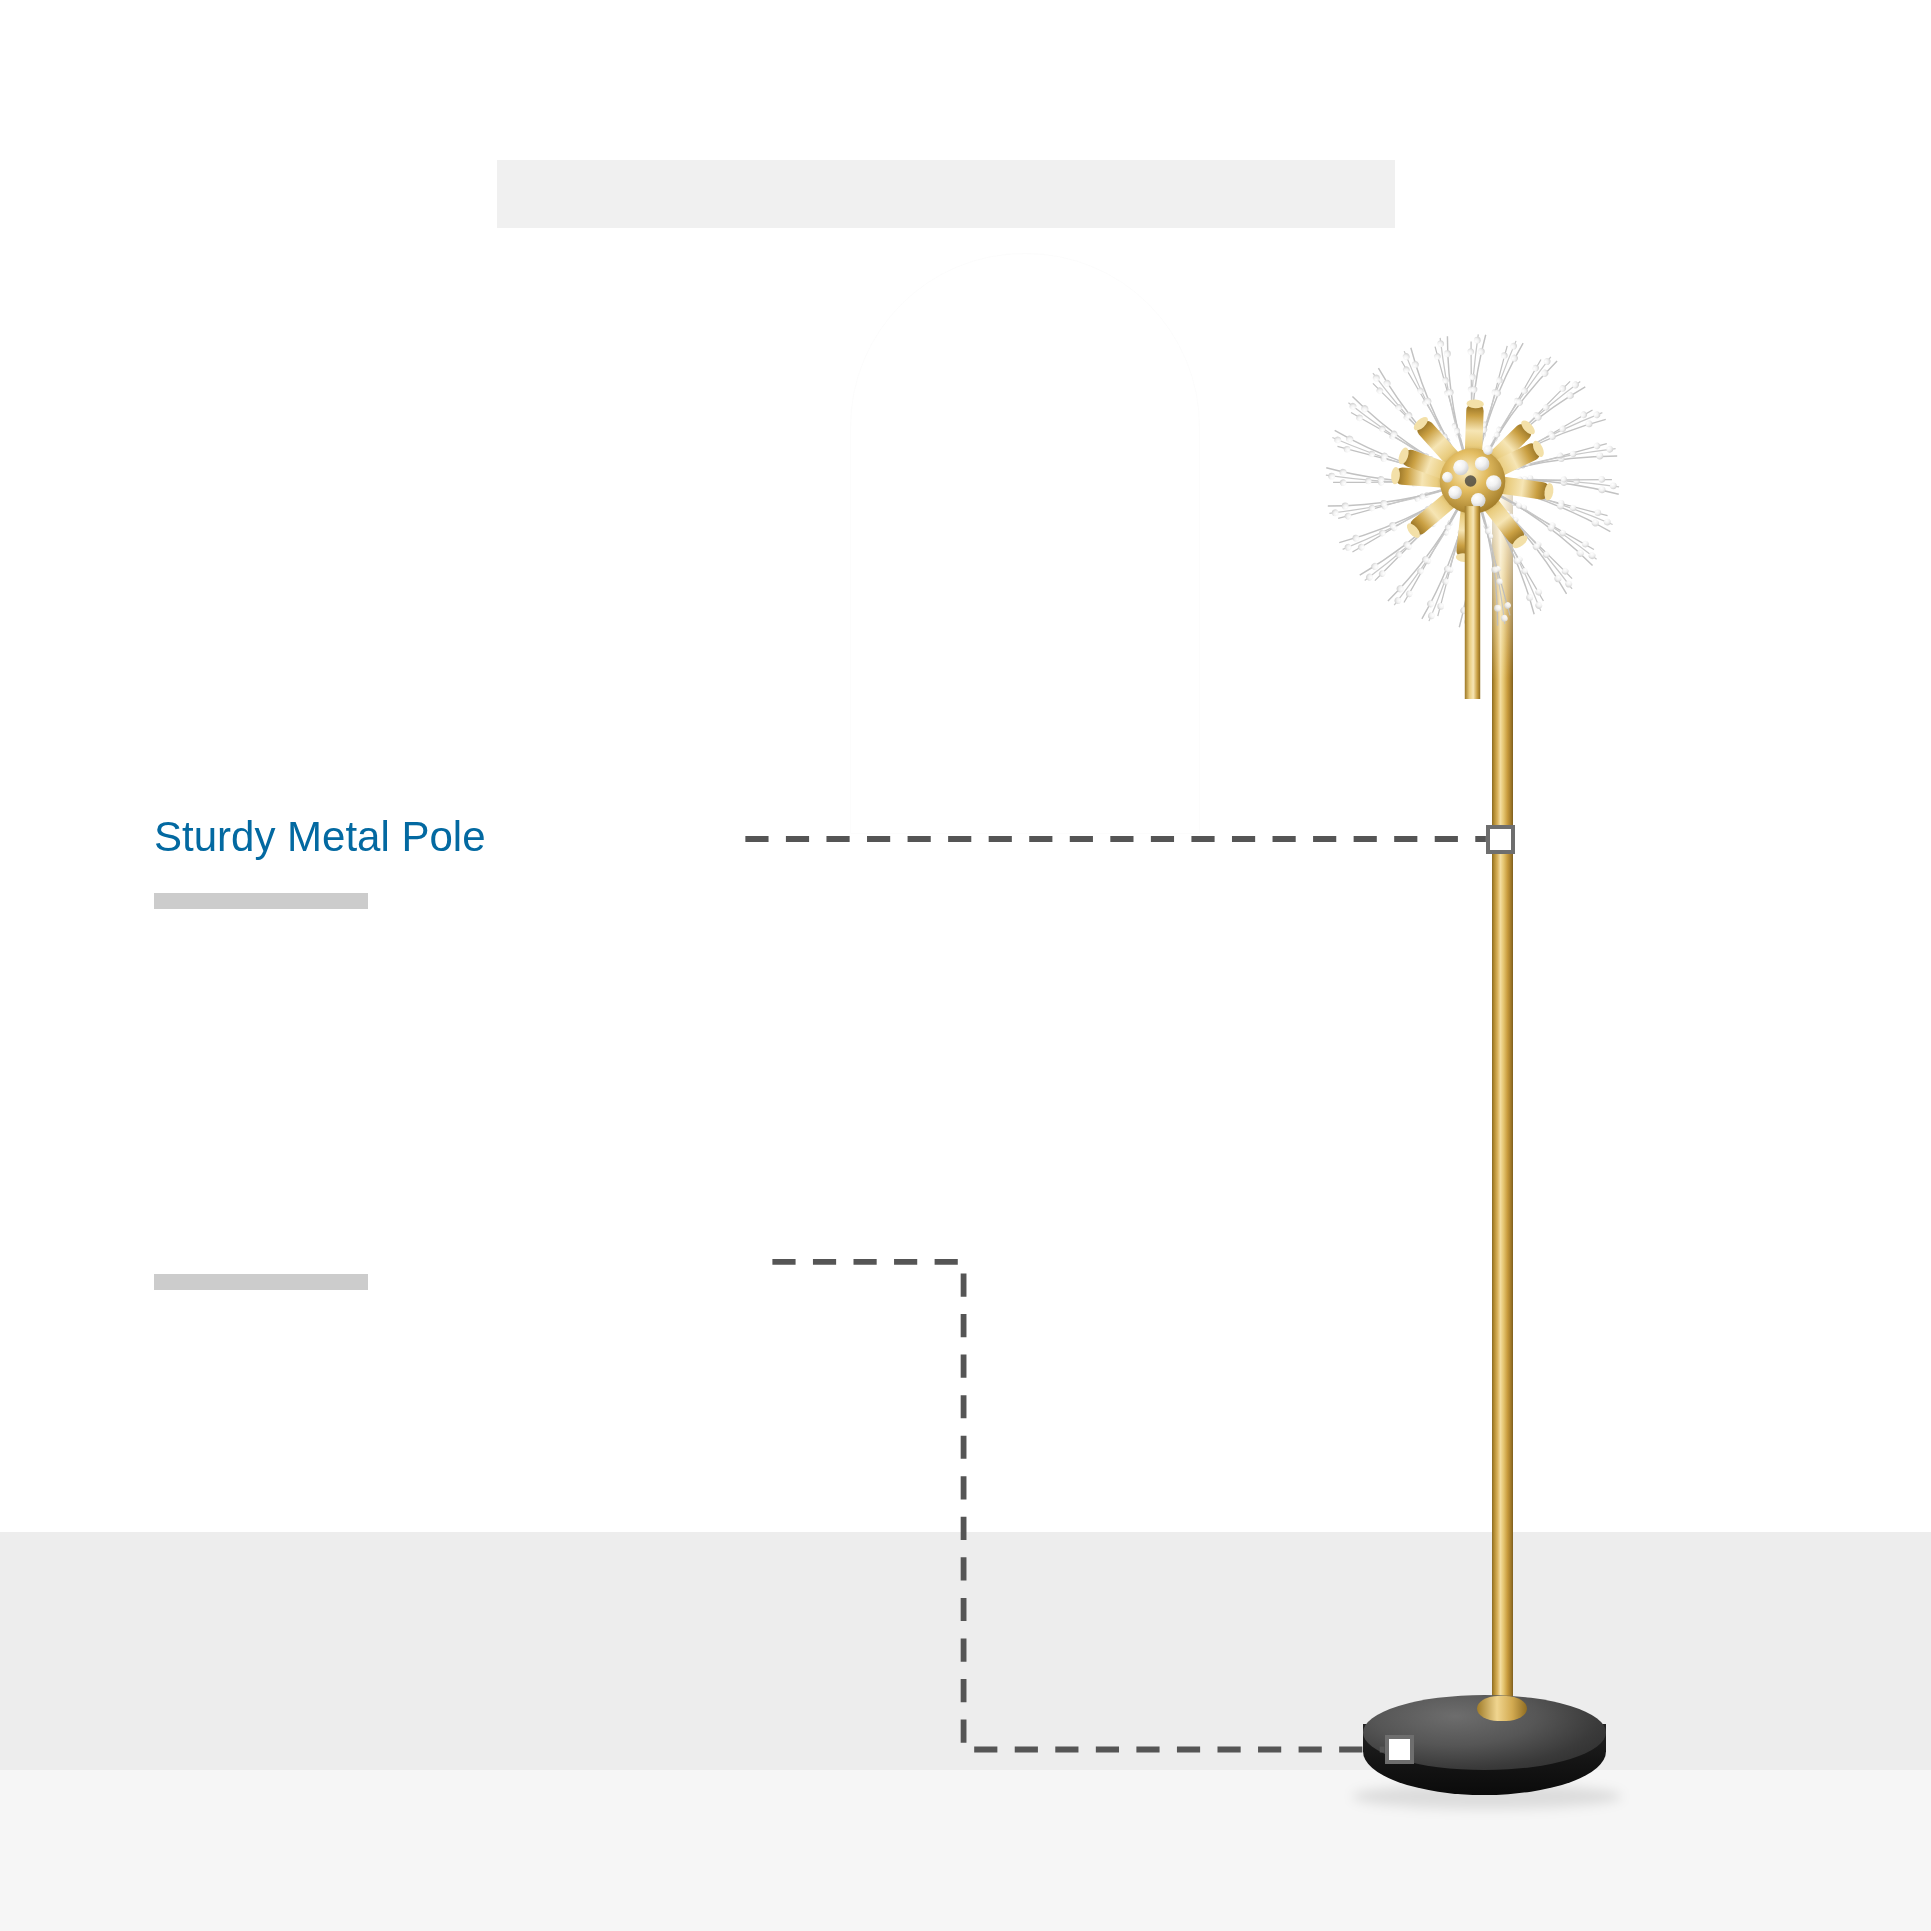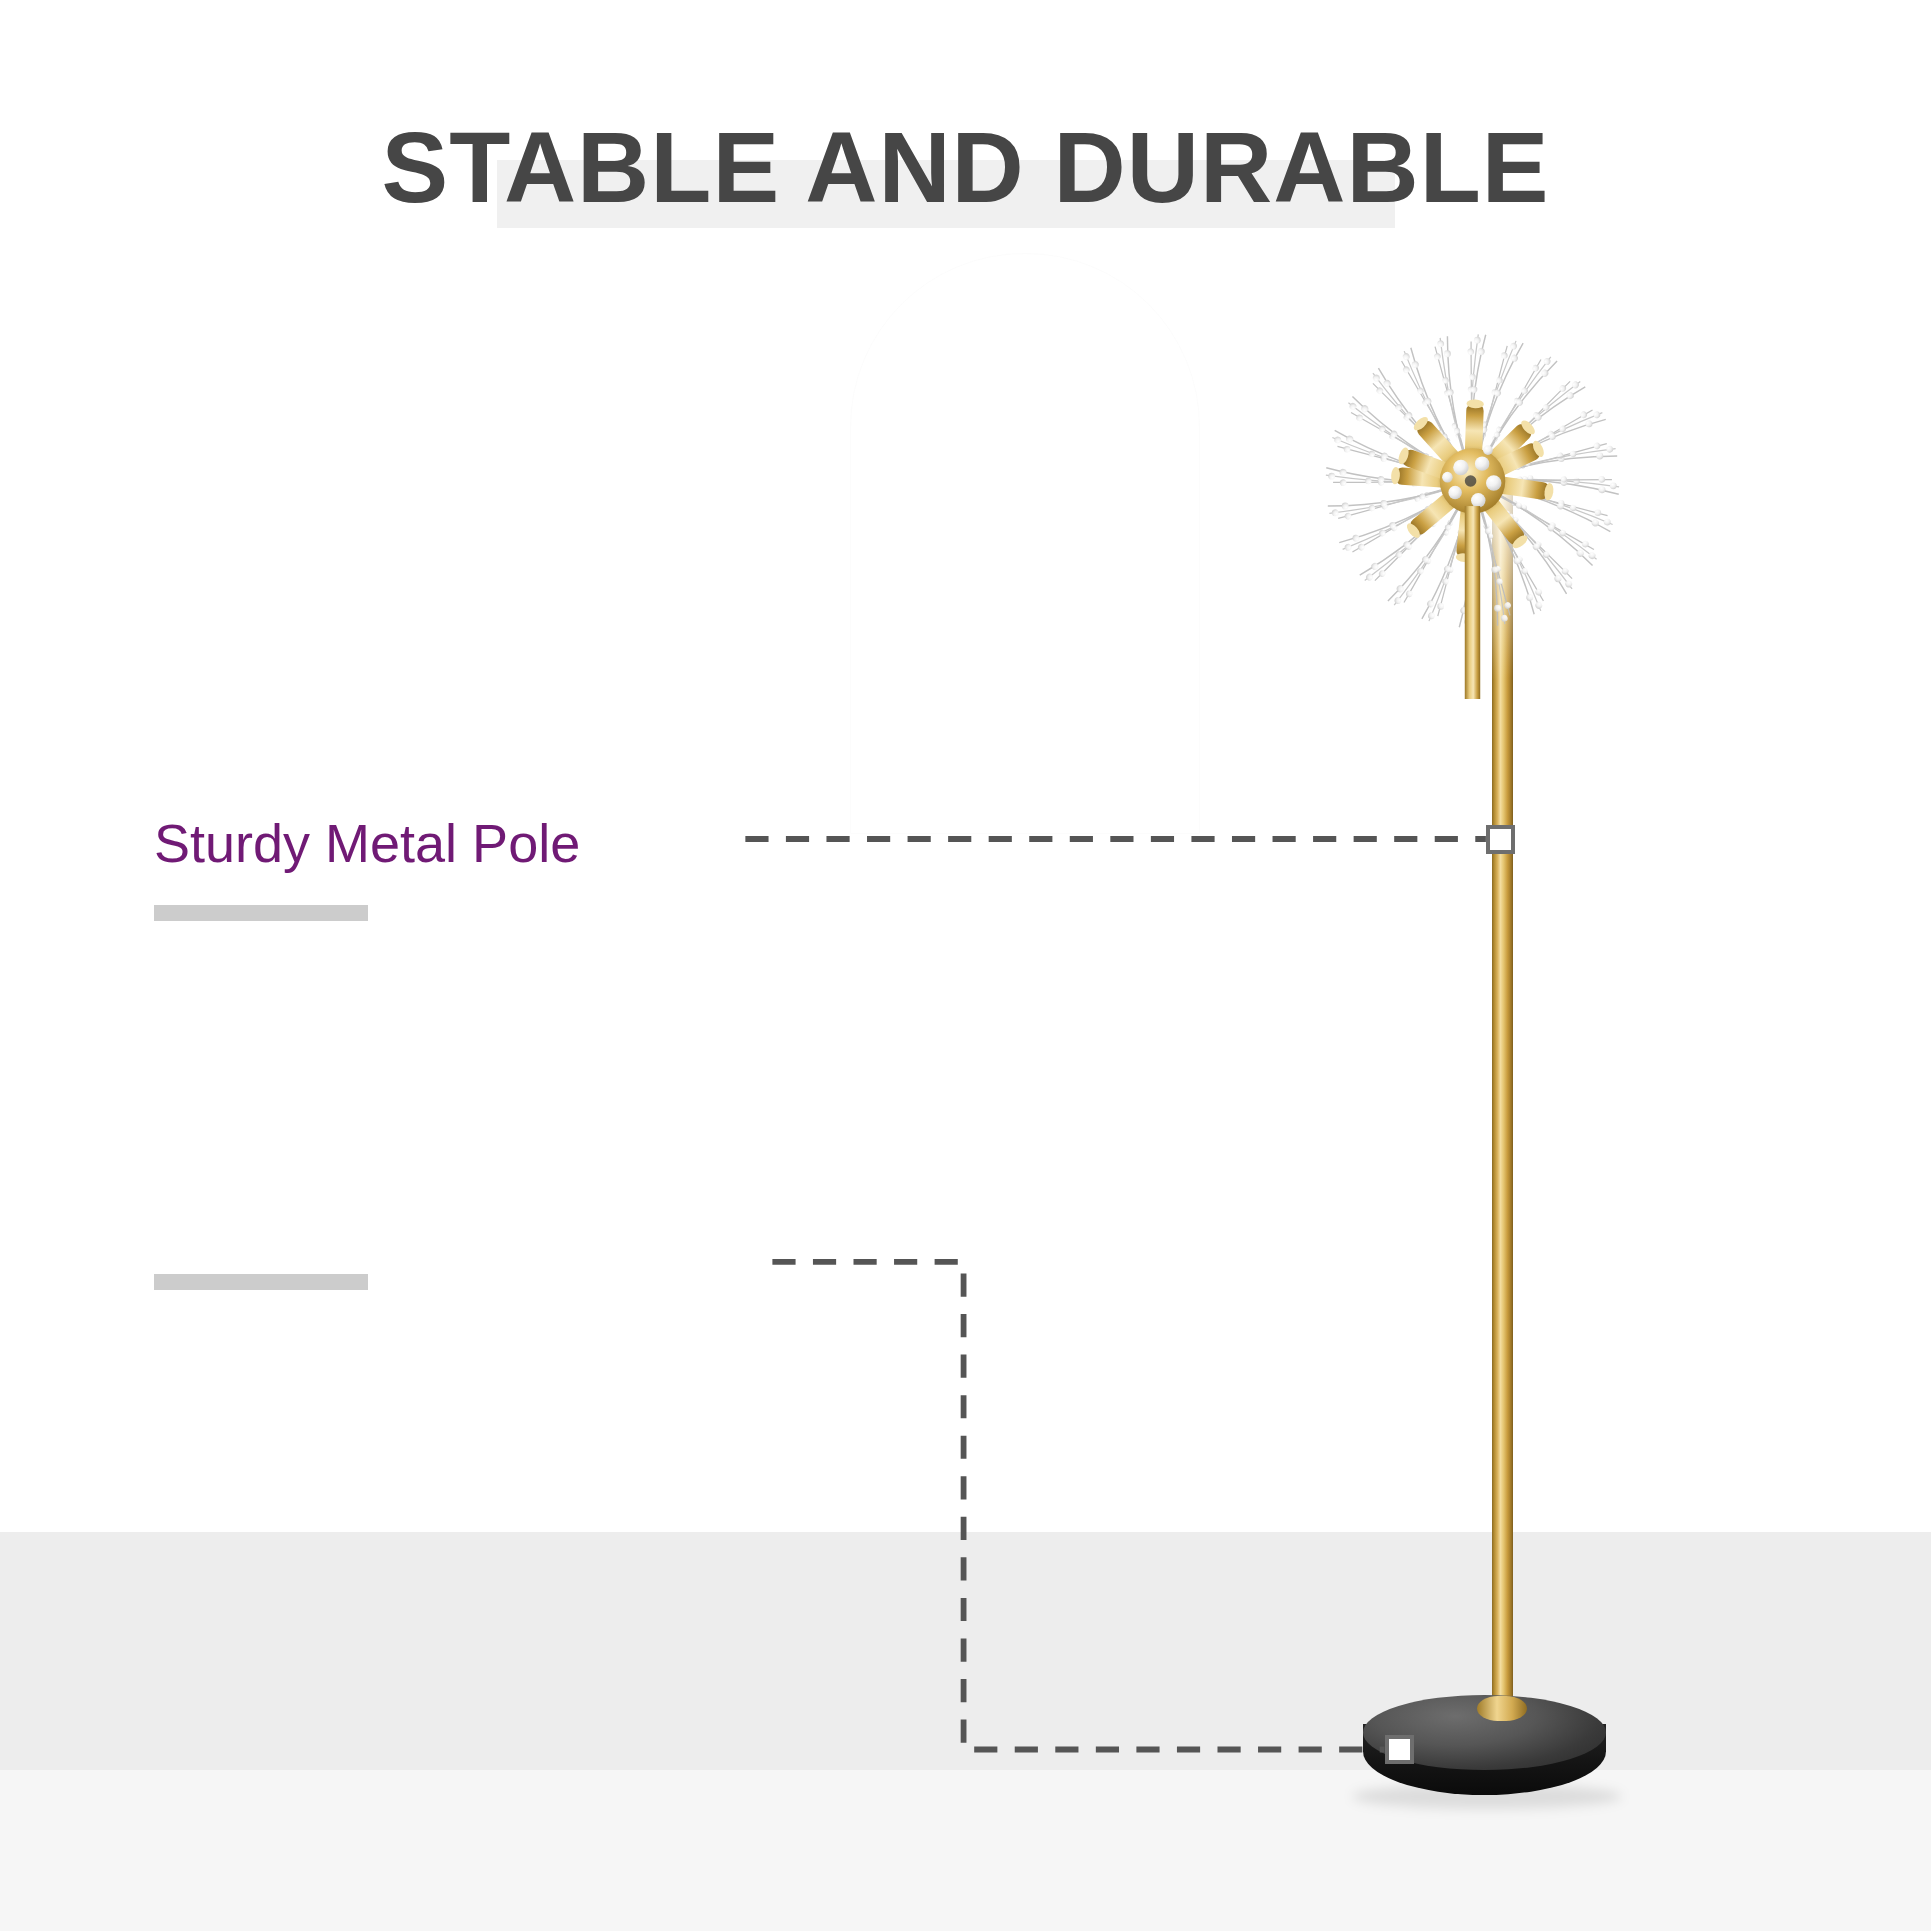--- a/index.html
+++ b/index.html
@@ -49,23 +49,23 @@
     font-weight:bold;
     letter-spacing:1px;
     color:#464646;
     line-height:1;
     white-space:nowrap;
   }
 
   
   .callout{position:absolute;}
   .callout-text{
-    font-size:54px;
+    font-size:42px;
     font-weight:400;
-    color:#701a75;
+    color:#0369a1;
     white-space:nowrap;
     line-height:1;
   }
   .callout-rule{
     margin-top:35px;
     width:214px;height:16.4px;
     background:#cccccc;
   }
   #callout-pole{left:154px;top:816px;}
   #callout-base{left:154px;top:1239px;}
@@ -145,21 +145,20 @@
 </head>
 <body>
 
 <div id="stage">
 
   <div class="floor-band-dark"></div>
   <div class="floor-band-light"></div>
   <div class="bg-watermark"></div>
 
   <div class="title-band"></div>
-  <h1 class="page-title">STABLE AND DURABLE</h1>
 
   <div id="lamp">
 
     <div class="base-shadow"></div>
     <div class="pole"></div>
     <div class="base-side"></div>
     <div class="base-top"></div>
     <div class="pole-collar"></div>
 
     <div id="head">

